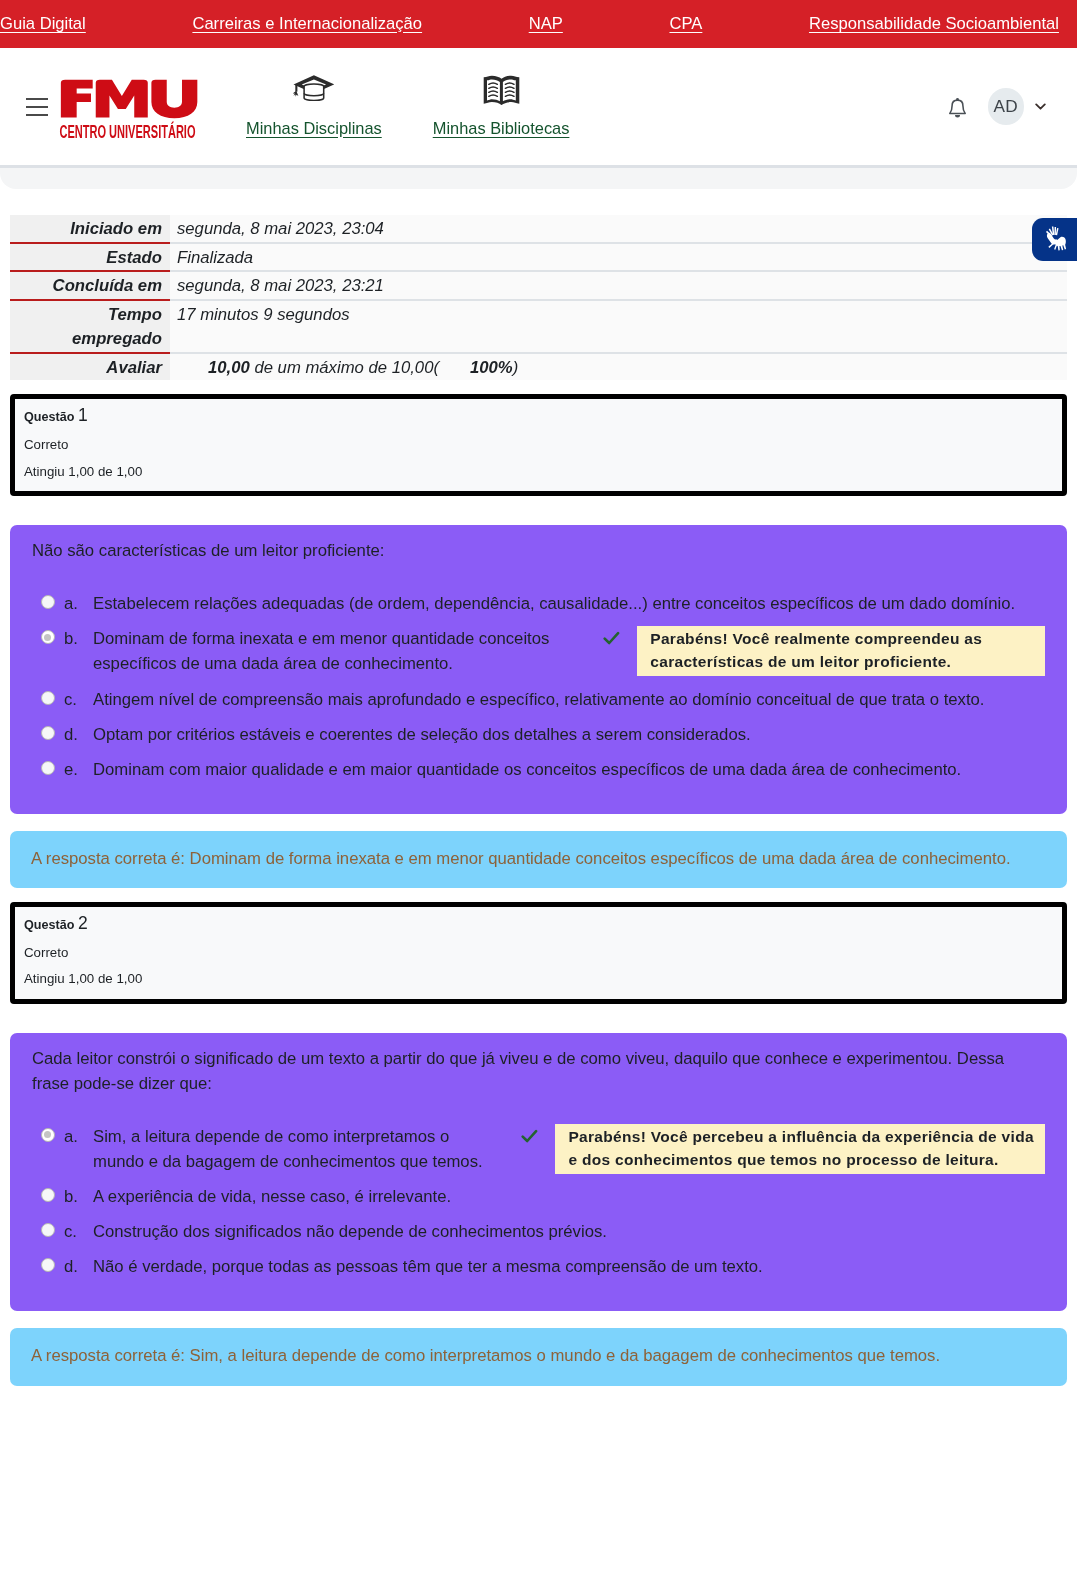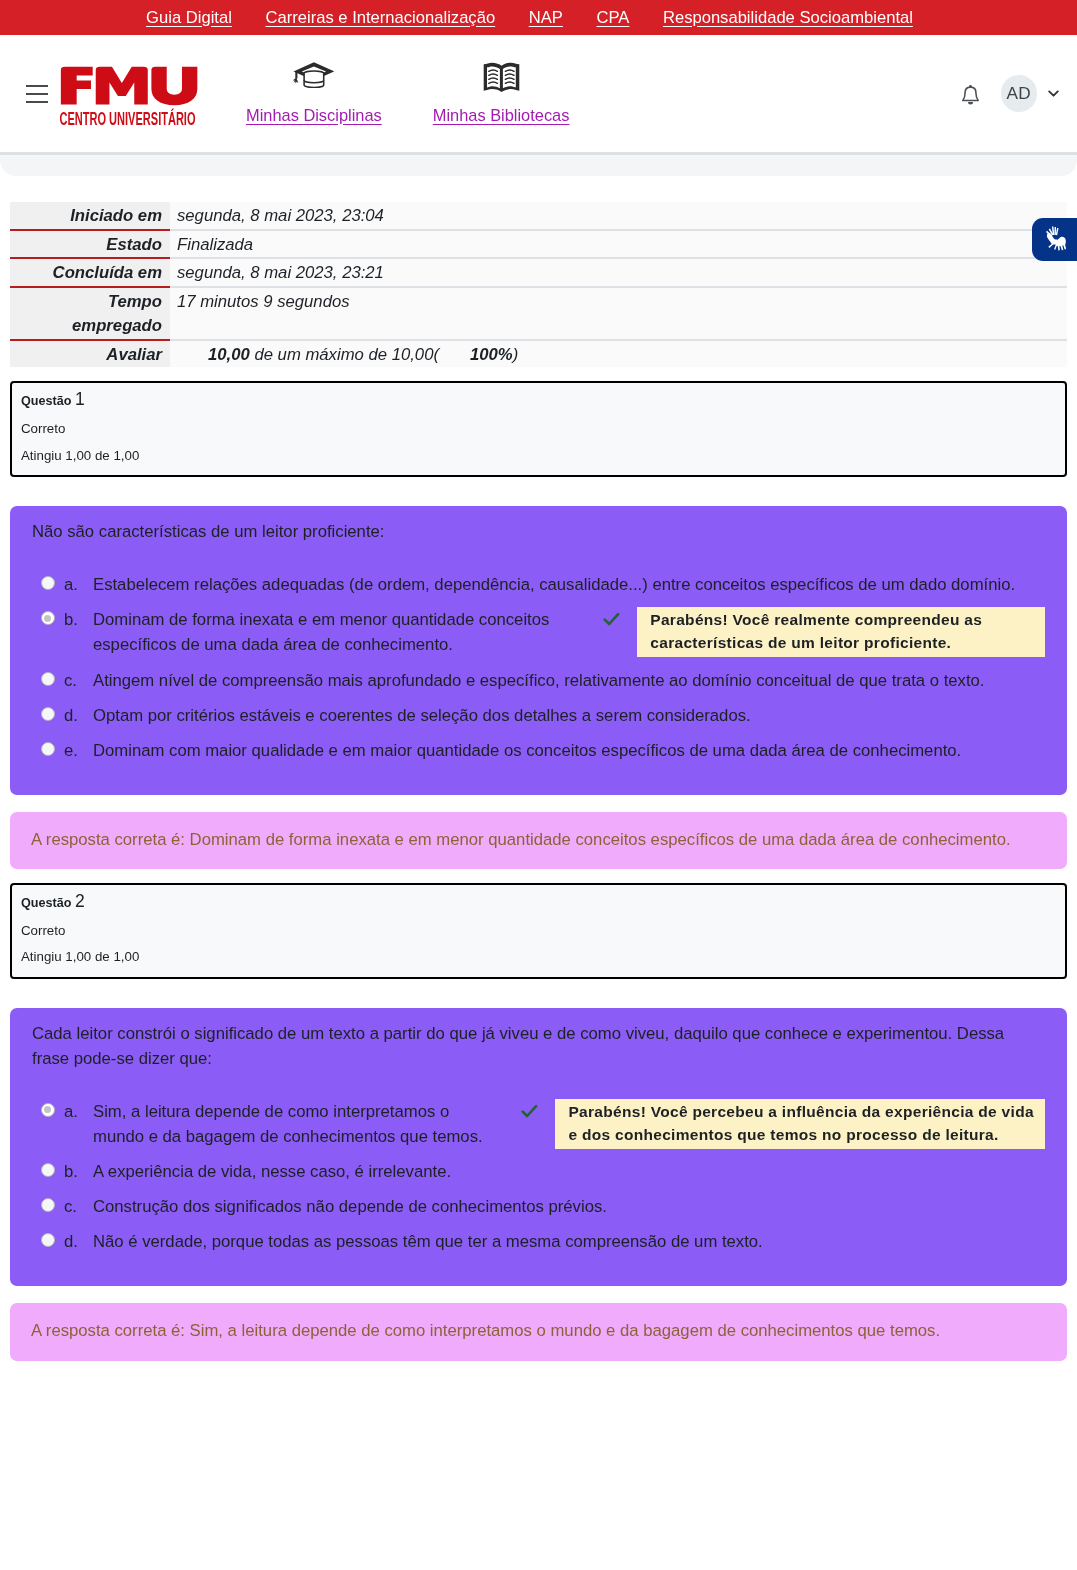--- a/index.html
+++ b/index.html
@@ -2,38 +2,38 @@
 <html lang="pt-BR"><head>
 <meta charset="utf-8">
 <title>Revisão da tentativa</title>
 <style>
   *{box-sizing:border-box;}
   html,body{margin:0;padding:0;}
   body{width:1077px;height:1570px;overflow:hidden;background:#fff;color:#1d2125;
        font-family:"Liberation Sans",sans-serif;-webkit-font-smoothing:antialiased;text-rendering:optimizeLegibility;}
 
   
-  .topbar{height:35px;background:#d52027;display:flex;align-items:center;justify-content:center;padding-right:18px;}
+  .topbar{height:48px;background:#d52027;display:flex;align-items:center;justify-content:space-between;padding-right:18px;}
   .topbar .tb-link{color:#fff;font-size:16.6px;text-decoration:underline;text-underline-offset:2.5px;
                    white-space:nowrap;}
   .topbar .tb-link+.tb-link{margin-left:33.6px;}
 
   
   .header{height:117px;display:flex;align-items:center;padding-left:26px;background:#fff;}
   .hamburger{width:22px;height:18px;margin-top:1px;display:flex;flex-direction:column;justify-content:space-between;
              margin-right:12px;flex:0 0 auto;}
   .hamburger i{display:block;height:2px;background:#4a4a4a;}
   .logo{flex:0 0 auto;margin-right:47px;margin-top:6px;margin-left:-2px;}
   .navitems{display:flex;align-items:flex-start;gap:51px;}
   .navitem{display:flex;flex-direction:column;align-items:center;}
   .navitem .nv-ico{height:30px;display:flex;align-items:flex-start;justify-content:center;line-height:0;}
   .navitem .nv-ico svg{flex:0 0 auto;}
-  .navitem .nv-lbl{font-size:16.4px;color:#a21caf;text-decoration:underline;text-underline-offset:2.5px;margin-top:13px;line-height:1.25;}
+  .navitem .nv-lbl{font-size:16.4px;color:#14532d;text-decoration:underline;text-underline-offset:2.5px;margin-top:13px;line-height:1.25;}
   .spacer{flex:1 1 auto;}
-  .headright{display:flex;align-items:center;padding-right:18px;}
+  .headright{display:flex;align-items:center;padding-right:31px;}
   .bell{margin-right:19px;display:flex;margin-top:5px;}
   .avatar{width:36.5px;height:36.5px;border-radius:50%;background:#e6ebee;display:flex;align-items:center;
           justify-content:center;font-size:17.2px;color:#3d4349;letter-spacing:.2px;}
   .chev{margin-left:11px;display:flex;}
 
   
   .grayband{height:24px;background:#f4f5f6;border-top:3px solid #dde1e6;
             border-bottom-left-radius:16px;border-bottom-right-radius:16px;}
 
 
@@ -43,21 +43,21 @@
   
   table.summary{width:100%;border-collapse:collapse;font-size:16.7px;table-layout:fixed;font-style:italic;}
   table.summary th{width:160px;background:#f0f0f0;text-align:right;font-weight:700;padding:2px 8px 1px 8px;
                    vertical-align:top;border-top:2px solid #b91c1c;line-height:1.42;color:#1d2125;}
   table.summary td{background:#fafafa;text-align:left;padding:2px 8px 1px 7px;vertical-align:top;
                    border-top:2px solid #dee2e6;line-height:1.42;font-weight:400;}
   table.summary tr:first-child th,table.summary tr:first-child td{border-top:none;}
   table.summary td b{font-weight:700;margin-left:31px;}
 
   
-  .qinfo{border:2px solid #000000;border-radius:4px;background:#f8f9fa;padding:6px 9px 11px 9px;margin-top:14px;}
+  .qinfo{border:5px solid #000000;border-radius:4px;background:#f8f9fa;padding:6px 9px 11px 9px;margin-top:14px;}
   .qinfo .qno{font-size:12.6px;font-weight:700;color:#1d2125;line-height:1.25;}
   .qinfo .qno .num{font-size:17.5px;font-weight:400;}
   .qinfo .qstate{font-size:13.3px;margin-top:10px;line-height:1.25;}
   .qinfo .qmark{font-size:13.3px;margin-top:10px;line-height:1.25;}
 
   
   .qbody{background:#8b5cf6;border-radius:7px;padding:13px 22px 27px 22px;margin-top:29px;font-size:16.7px;}
   .qtext{line-height:1.5;margin:0 0 23px 0;}
   .answers{width:100%;border-collapse:collapse;}
   .ans > td{vertical-align:top;padding:5px 0;}
@@ -68,21 +68,21 @@
   .radio.sel::after{content:"";position:absolute;left:2.2px;top:2.2px;width:7.2px;height:7.2px;border-radius:50%;background:#c4c4c4;}
   .c-letter{width:29px;line-height:1.5;}
   .c-text{line-height:1.5;}
   .c-fb{padding-left:30px!important;}
   .fbwrap{display:flex;align-items:flex-start;gap:8px;}
   .fbwrap .tick{width:26px;flex:0 0 auto;padding-top:5px;line-height:0;}
   .fbtext{background:#fdf2c5;padding:2px 8px 3px 13px;font-weight:700;line-height:1.45;font-size:15.5px;
           letter-spacing:0.3px;flex:1 1 auto;}
 
   
-  .correctband{background:#f0abfc;color:#8d6239;border-radius:7px;padding:16px 22px 17px 21px;margin-top:17px;
+  .correctband{background:#7dd3fc;color:#8d6239;border-radius:7px;padding:16px 22px 17px 21px;margin-top:17px;
                font-size:16.7px;line-height:1.45;}
 
   
   .vlibras{position:absolute;right:0px;top:218px;width:45px;height:43px;background:#053388;
            border-top-left-radius:11px;border-bottom-left-radius:11px;display:flex;align-items:center;
            justify-content:flex-start;padding-left:10px;}
 </style>
 </head>
 <body>
 

